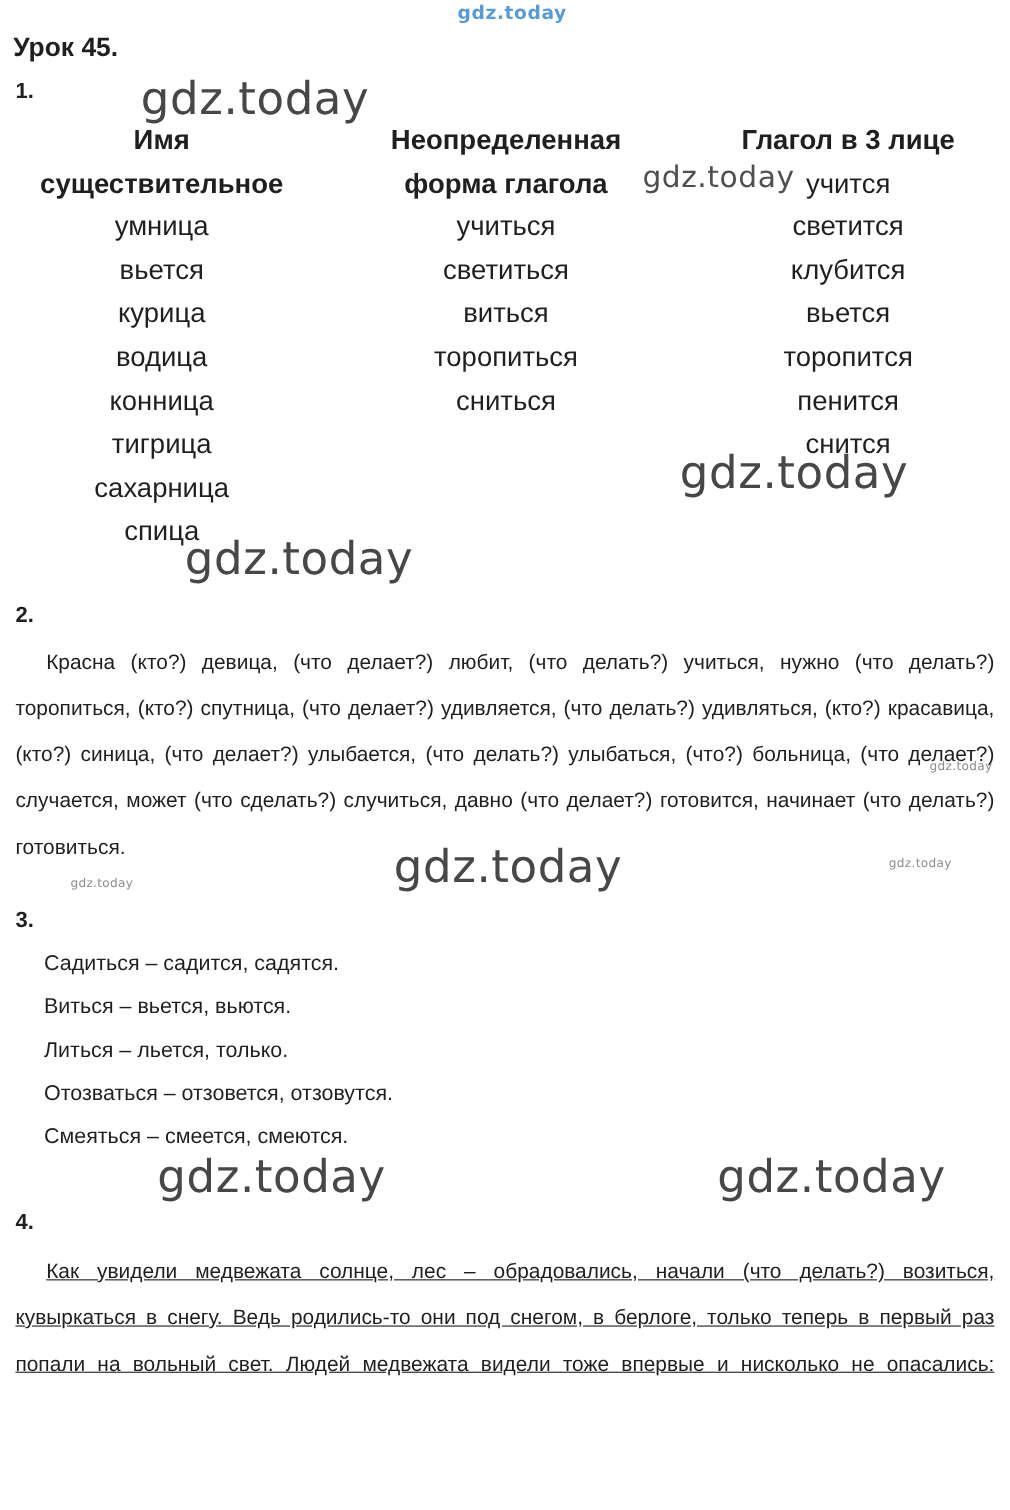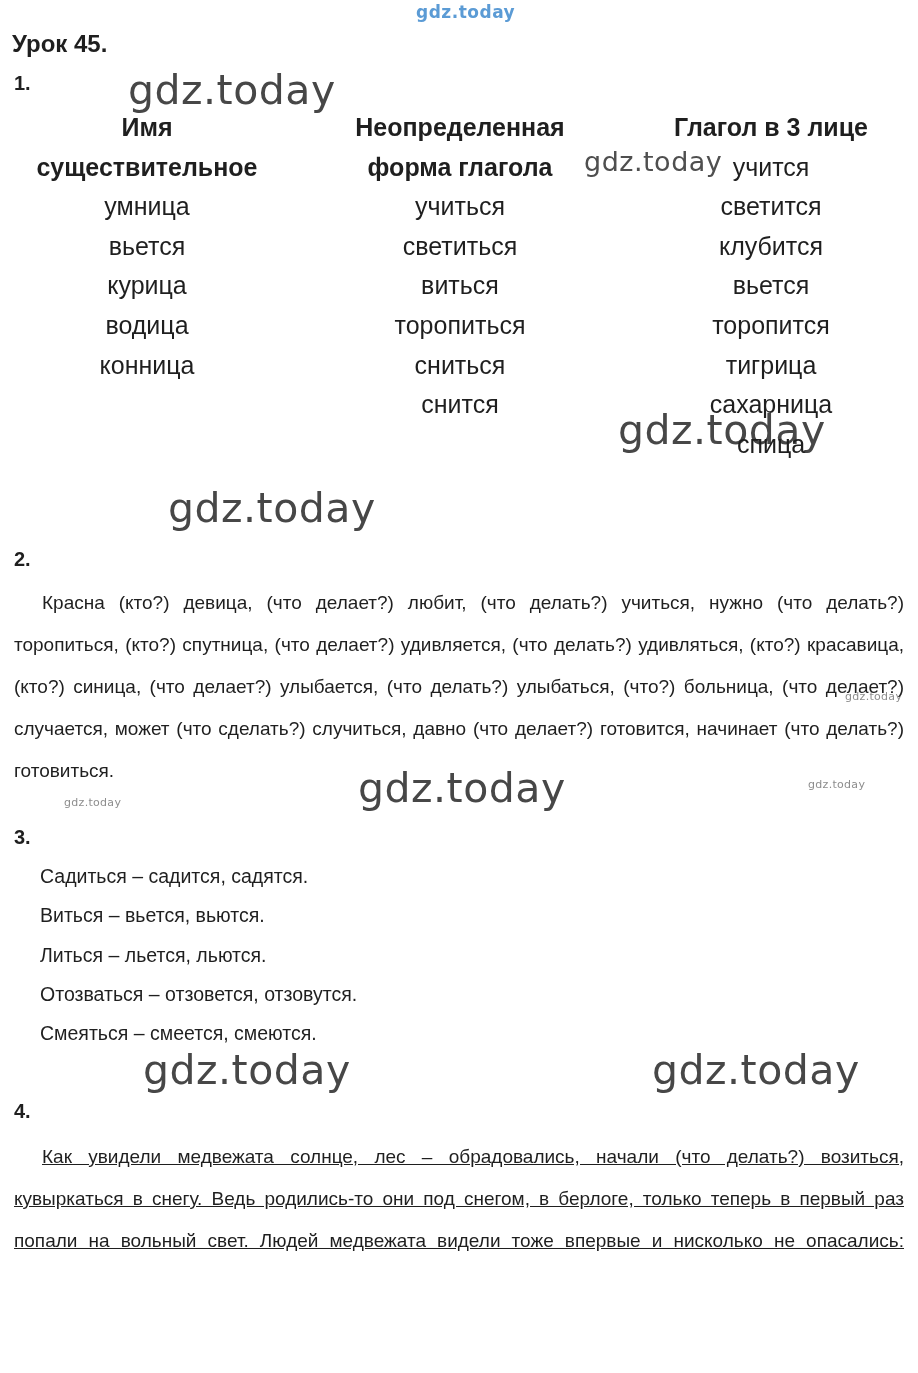--- a/index.html
+++ b/index.html
@@ -117,20 +117,21 @@
     <div class="t-cell">курица</div>
     <div class="t-cell">виться</div>
     <div class="t-cell">вьется</div>
 
     <div class="t-cell">водица</div>
     <div class="t-cell">торопиться</div>
     <div class="t-cell">торопится</div>
 
     <div class="t-cell">конница</div>
     <div class="t-cell">сниться</div>
+    <div class="t-cell">пенится</div>
 
     <div class="t-cell">тигрица</div>
     <div class="t-cell"></div>
     <div class="t-cell">снится</div>
 
     <div class="t-cell">сахарница</div>
     <div class="t-cell"></div>
     <div class="t-cell"></div>
 
     <div class="t-cell">спица</div>
@@ -138,21 +139,21 @@
     <div class="t-cell"></div>
   </div>
 
   <div class="abs ex-num" id="ex2-num">2.</div>
   <div class="abs para" id="ex2-text">Красна (кто?) девица, (что делает?) любит, (что делать?) учиться, нужно (что делать?) торопиться, (кто?) спутница, (что делает?) удивляется, (что делать?) удивляться, (кто?) красавица, (кто?) синица, (что делает?) улыбается, (что делать?) улыбаться, (что?) больница, (что делает?) случается, может (что сделать?) случиться, давно (что делает?) готовится, начинает (что делать?) готовиться.</div>
 
   <div class="abs ex-num" id="ex3-num">3.</div>
   <div class="abs ex3-lines">
     <div class="ex3-line">Садиться – садится, садятся.</div>
     <div class="ex3-line">Виться – вьется, вьются.</div>
-    <div class="ex3-line">Литься – льется, льются.</div>
+    <div class="ex3-line">Литься – льется, только.</div>
     <div class="ex3-line">Отозваться – отзовется, отзовутся.</div>
     <div class="ex3-line">Смеяться – смеется, смеются.</div>
   </div>
 
   <div class="abs ex-num" id="ex4-num">4.</div>
   <div class="abs para" id="ex4-text">Как увидели медвежата солнце, лес – обрадовались, начали (что делать?) возиться, кувыркаться в снегу. Ведь родились-то они под снегом, в берлоге, только теперь в первый раз попали на вольный свет. Людей медвежата видели тоже впервые и нисколько не опасались: медведица еще не научила их (что делать?) бояться человека.</div>
   <div class="abs attribution">(Г. Скребицкий)</div>
 
 </div>
 

